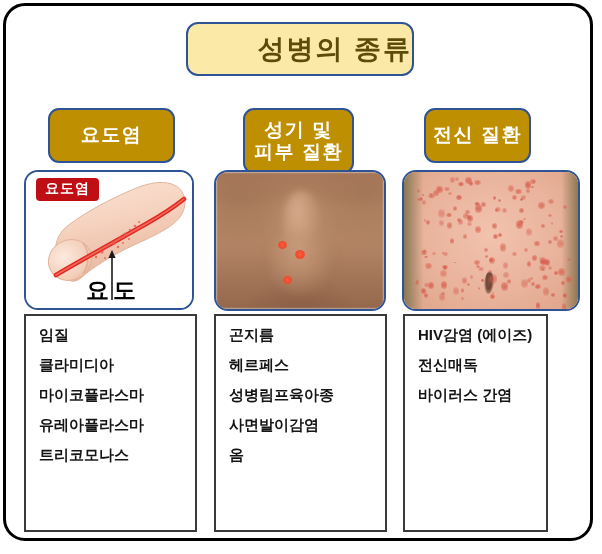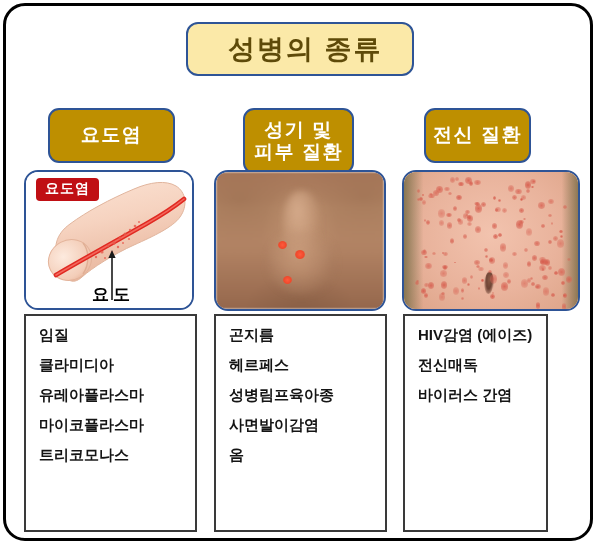--- a/index.html
+++ b/index.html
@@ -27,21 +27,21 @@
   }
   
   .title-box {
     position: absolute;
     left: 186px; top: 22px;
     width: 228px; height: 54px;
     background: #FBE9A8;
     border: 2.5px solid #2E5496;
     border-radius: 12px;
     box-sizing: border-box;
-    display: flex; align-items: center; justify-content: flex-start; padding-left: 40px;
+    display: flex; align-items: center; justify-content: flex-end; padding-left: 40px;
   }
   .title-text {
     font-size: 27px;
     font-weight: bold;
     color: #5E4A09;
     letter-spacing: 2px;
     white-space: nowrap;
   }
   
   .cat-head {
@@ -92,21 +92,21 @@
     font-size: 14px;
     letter-spacing: 1px;
     z-index: 4;
   }
   .urethra-label {
     position: absolute;
     left: 0; right: 0;
     bottom: 2px;
     text-align: center;
     font-weight: bold;
-    font-size: 17px;
+    font-size: 23px;
     color: #000000;
     letter-spacing: 4px;
     z-index: 4;
     margin-left: 8px;
   }
 
   
   .photo1 {
     position: absolute; inset: 0;
     background:
@@ -430,22 +430,22 @@
           <div class="macule" style="left: 75.0197%; top: 81.5162%; width: 6.2px; height: 5.2px; opacity: 0.83;"></div>
           <div class="macule" style="left: 50.9003%; top: 44.9978%; width: 5.1px; height: 5.6px; opacity: 0.93;"></div>
           <div class="macule" style="left: 40.3963%; top: 6.10245%; width: 6.9px; height: 4.8px; opacity: 0.79;"></div>
         </div>
     </div>
   </div>
 
   <div class="list-box" id="list-box-0">
       <div class="list-item">임질</div>
       <div class="list-item">클라미디아</div>
+      <div class="list-item">마이코플라스마</div>
       <div class="list-item">유레아플라스마</div>
-      <div class="list-item">마이코플라스마</div>
       <div class="list-item">트리코모나스</div>
     </div>
   <div class="list-box" id="list-box-1">
       <div class="list-item">곤지름</div>
       <div class="list-item">헤르페스</div>
       <div class="list-item">성병림프육아종</div>
       <div class="list-item">사면발이감염</div>
       <div class="list-item">옴</div>
     </div>
   <div class="list-box" id="list-box-2">

